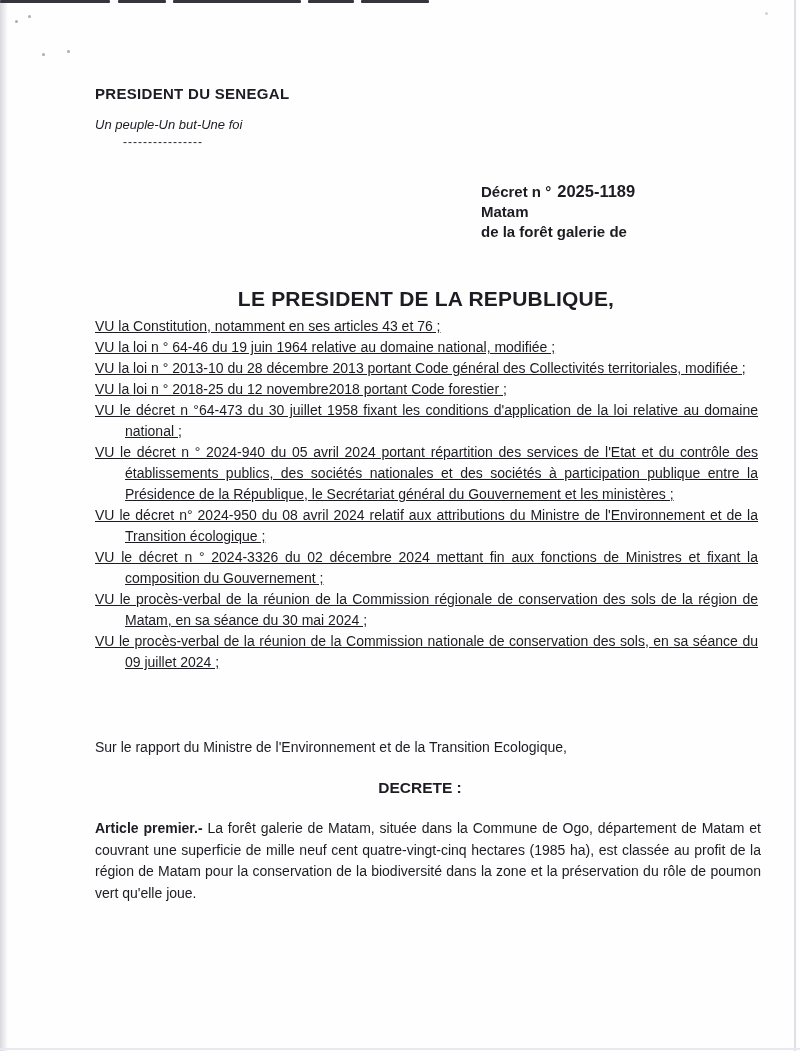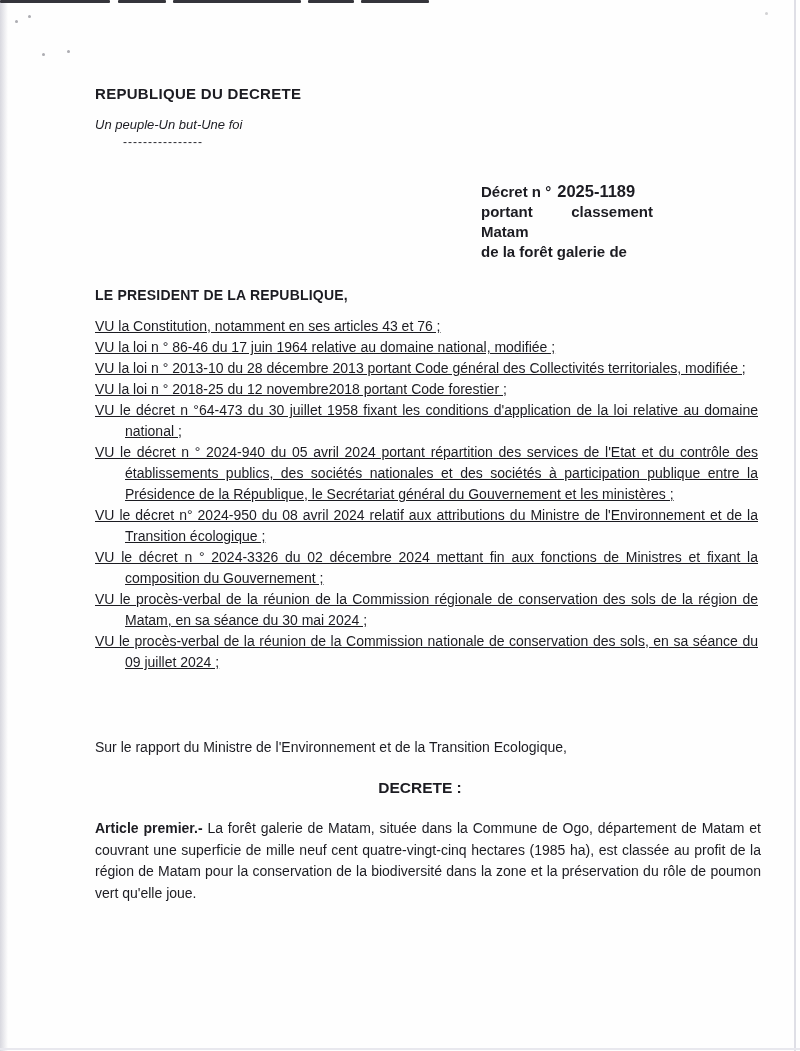--- a/index.html
+++ b/index.html
@@ -43,21 +43,21 @@
   .dashes  { font-size: 12px; letter-spacing: 1px; margin-top: 3px; margin-left: 28px; color: #2a2a30; }
   
   .decree-block { position: absolute; left: 481px; top: 181px; width: 172px; font-weight: 700; }
   .decree-line1 { font-size: 15px; line-height: 21px; white-space: nowrap; }
   .decree-number { font-size: 16.5px; margin-left: 6px; }
   .decree-line2 { display: flex; justify-content: space-between; font-size: 15px; line-height: 20px; }
   .decree-line  { font-size: 15px; line-height: 20px; }
   
   .title-line {
     position: absolute; left: 95px; top: 287px; width: 662px;
-    text-align: left; font-size: 14px; font-weight: 700; letter-spacing: .2px;
+    text-align: center; font-size: 21px; font-weight: 700; letter-spacing: .2px;
   }
   .decrete-line {
     position: absolute; left: 95px; top: 779px; width: 650px;
     text-align: center; font-size: 15.5px; font-weight: 700;
   }
   
   .vu-list {
     position: absolute; left: 95px; top: 316px; width: 663px;
     margin: 0; padding: 0; list-style: none; text-decoration: underline;
   }
@@ -89,42 +89,38 @@
   <div class="top-seg" style="left:173px; width:128px;"></div>
   <div class="top-seg" style="left:308px; width:46px;"></div>
   <div class="top-seg" style="left:361px; width:68px;"></div>
   <div class="speck" style="left:28px; top:15px;"></div>
   <div class="speck" style="left:15px; top:20px;"></div>
   <div class="speck" style="left:42px; top:53px;"></div>
   <div class="speck" style="left:67px; top:50px;"></div>
   <div class="speck" style="left:765px; top:12px; opacity:.3;"></div>
 
   <div class="header-block">
-    <div class="country">REPUBLIQUE DU DECRETE</div>
+    <div class="country">PRESIDENT DU SENEGAL</div>
     <div class="motto">Un peuple-Un but-Une foi</div>
     <div class="dashes">----------------</div>
   </div>
 
   <div class="decree-block">
     <div class="decree-line1">
       <span>Décret n °</span><span class="decree-number">2025-1189</span>
-    </div>
-    <div class="decree-line2">
-      <span>portant</span>
-      <span>classement</span>
     </div>
     <div class="decree-line">Matam</div>
     <div class="decree-line">de la forêt galerie de</div>
   </div>
 
   <div class="title-line">LE PRESIDENT DE LA REPUBLIQUE,</div>
 
   <ul class="vu-list">
     <li>VU la Constitution, notamment en ses articles 43 et 76 ;</li>
-    <li>VU la loi n ° 86-46 du 17 juin 1964 relative au domaine national, modifiée ;</li>
+    <li>VU la loi n ° 64-46 du 19 juin 1964 relative au domaine national, modifiée ;</li>
     <li>VU la loi n ° 2013-10 du 28 décembre 2013 portant Code général des Collectivités territoriales, modifiée ;</li>
     <li>VU la loi n ° 2018-25 du 12 novembre2018 portant Code forestier ;</li>
     <li>VU le décret n °64-473 du 30 juillet 1958 fixant les conditions d'application de la loi relative au domaine national ;</li>
     <li>VU le décret n ° 2024-940 du 05 avril 2024 portant répartition des services de l'Etat et du contrôle des établissements publics, des sociétés nationales et des sociétés à participation publique entre la Présidence de la République, le Secrétariat général du Gouvernement et les ministères ;</li>
     <li>VU le décret n° 2024-950 du 08 avril 2024 relatif aux attributions du Ministre de l'Environnement et de la Transition écologique ;</li>
     <li>VU le décret n ° 2024-3326 du 02 décembre 2024 mettant fin aux fonctions de Ministres et fixant la composition du Gouvernement ;</li>
     <li>VU le procès-verbal de la réunion de la Commission régionale de conservation des sols de la région de Matam, en sa séance du 30 mai 2024 ;</li>
     <li>VU le procès-verbal de la réunion de la Commission nationale de conservation des sols, en sa séance du 09 juillet 2024 ;</li>
   </ul>
 

